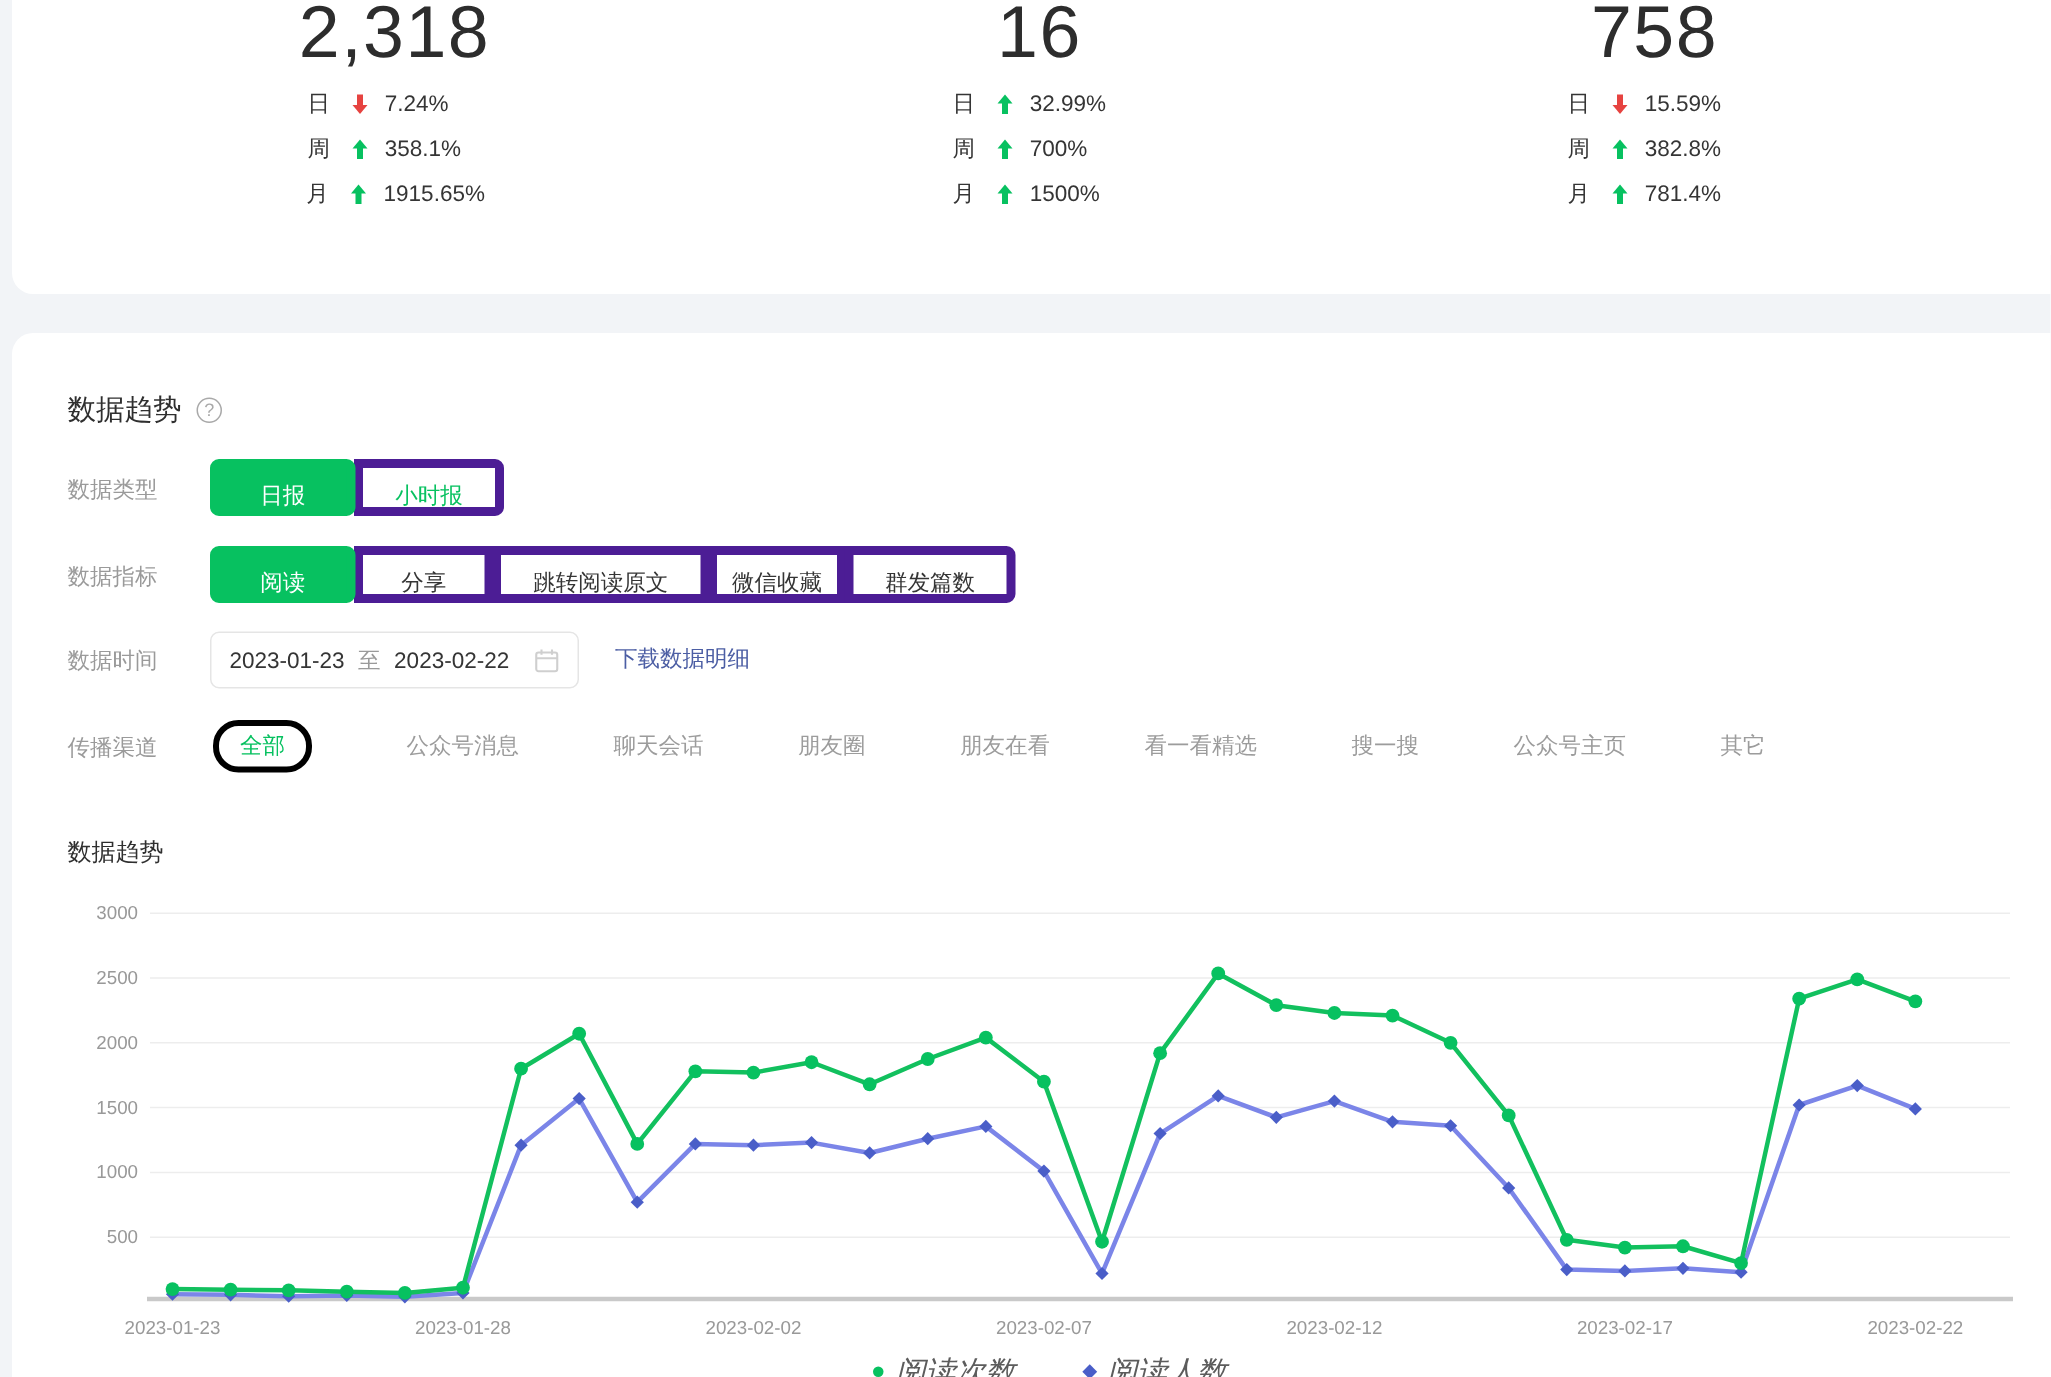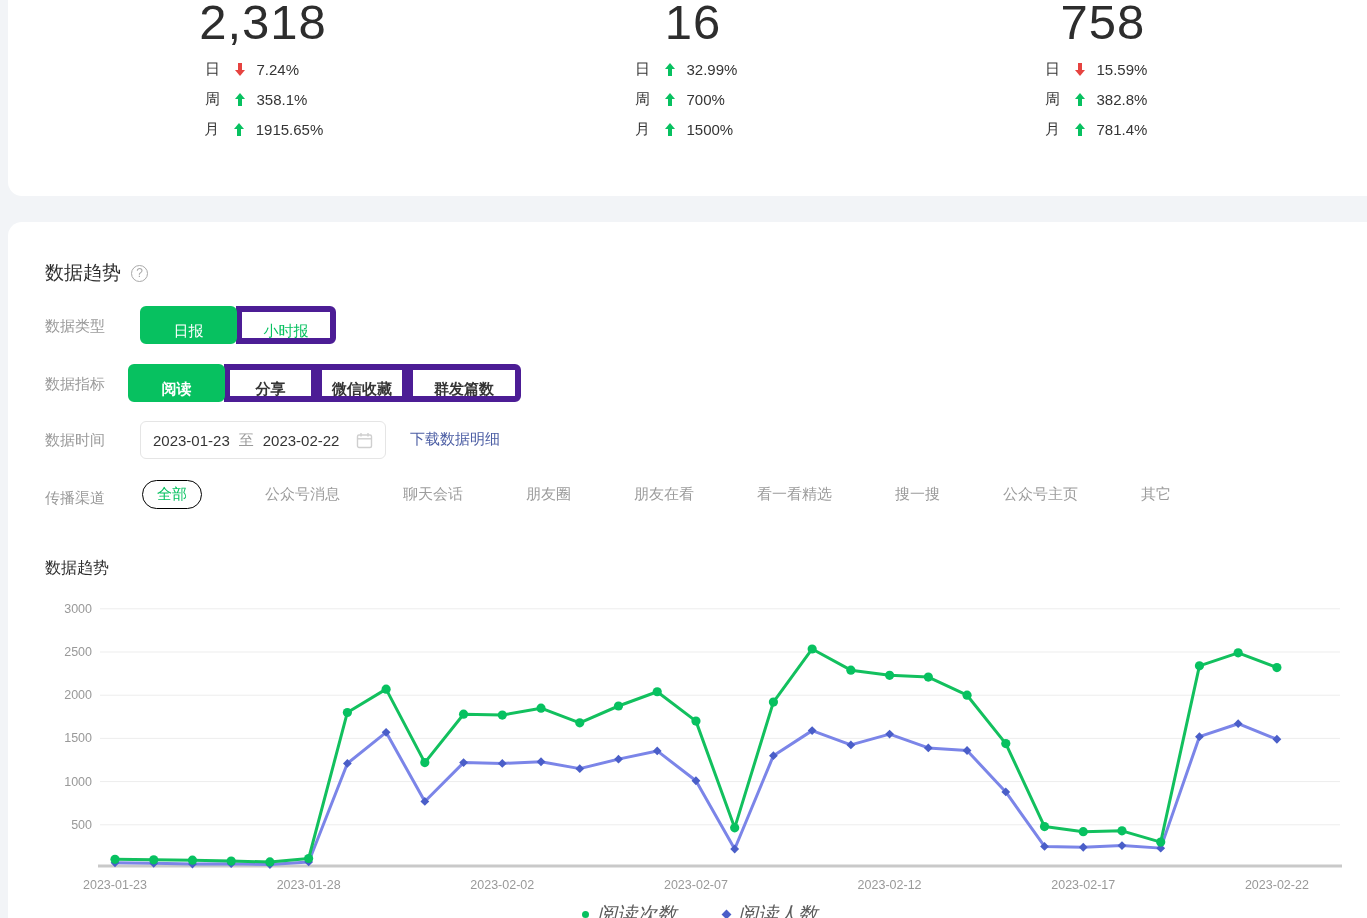--- a/index.html
+++ b/index.html
@@ -35,38 +35,38 @@
     font-size:19px; font-weight:500; color:#2f2f2f; }
   .help-icon { width:17px; height:17px; border:1px solid #a9a9a9; border-radius:50%; color:#a9a9a9;
     font-size:12px; line-height:15px; text-align:center; font-weight:400; }
 
   .row-label { position:absolute; left:45px; font-size:15px; color:#9a9a9a; }
   .lbl-type    { top:317px; } .lbl-metric { top:375px; }
   .lbl-time    { top:431px; } .lbl-channel{ top:489px; }
 
   .btn-group { position:absolute; display:flex; }
   .grp-type   { left:140px; top:306px; }
-  .grp-metric { left:128px; top:364px;font-weight:bold; }
+  .grp-metric { left:140px; top:364px; }
   .btn { height:38px; line-height:37px; text-align:center; font-size:15px; background:#fff;
     border:6px solid #4c1d95; color:#353535; margin-left:-1px; cursor:pointer; }
   .btn:first-child { margin-left:0; }
   .btn-active { background:#07c160; border-color:#07c160; color:#fff; border-radius:6px; position:relative; z-index:1; }
   .btn-green-text { color:#07c160; }
   .btn-last { border-radius:0 6px 6px 0; }
   .w97{width:97px;} .w100{width:100px;} .w93{width:93px;} .w145{width:145px;} .w92{width:92px;} .w103{width:114px;}
 
   .date-input { position:absolute; left:140px; top:421px; width:246px; height:38px;
     border:1px solid #e5e5e5; border-radius:6px; display:flex; align-items:center;
     padding:0 12px; gap:9px; font-size:15px; color:#353535; background:#fff; cursor:pointer; }
   .date-sep { color:#9a9a9a; }
   .cal { margin-left:auto; display:flex; }
   .download-link { position:absolute; left:410px; top:430px; font-size:15px; color:#4c5ea4; cursor:pointer; }
 
   .channel-row { position:absolute; left:142px; top:480px; display:flex; align-items:center; gap:38px; }
-  .channel-pill { border:1px solid #000000; color:#07c160; border-radius:17px; padding:4px 14px;
+  .channel-pill { border:4px solid #000000; color:#07c160; border-radius:17px; padding:4px 14px;
     font-size:15px; cursor:pointer; }
   .channel-item { font-size:15px; color:#9c9c9c; cursor:pointer;margin-left:25px; }
 
   .chart-subtitle { position:absolute; left:45px; top:558px; font-size:16px; font-weight:500; color:#2f2f2f; }
   .chart-svg { position:absolute; left:40px; top:596px; }
   .chart-svg text { font-family:"Liberation Sans","DejaVu Sans",sans-serif; }
 
   .legend { position:absolute; left:40px; top:901px; width:1320px; display:flex; justify-content:center; gap:46px; }
   .legend-item { display:flex; align-items:center; gap:8px; font-size:20px; color:#5c5c5c; cursor:pointer;font-style:italic; }
   .legend-marker { width:7px; height:7px; }
@@ -151,20 +151,21 @@
 <div class="row-label lbl-type">数据类型</div>
 <div class="btn-group grp-type">
   <div class="btn btn-active w97">日报</div>
   <div class="btn btn-green-text btn-last w100">小时报</div>
 </div>
 
 <div class="row-label lbl-metric">数据指标</div>
 <div class="btn-group grp-metric">
   <div class="btn btn-active w97">阅读</div>
   <div class="btn w93">分享</div>
+  <div class="btn w145">跳转阅读原文</div>
   <div class="btn w92">微信收藏</div>
   <div class="btn btn-last w103">群发篇数</div>
 </div>
 
 <div class="row-label lbl-time">数据时间</div>
 <div class="date-input">
   <span>2023-01-23</span>
   <span class="date-sep">至</span>
   <span>2023-02-22</span>
   <span class="cal">

